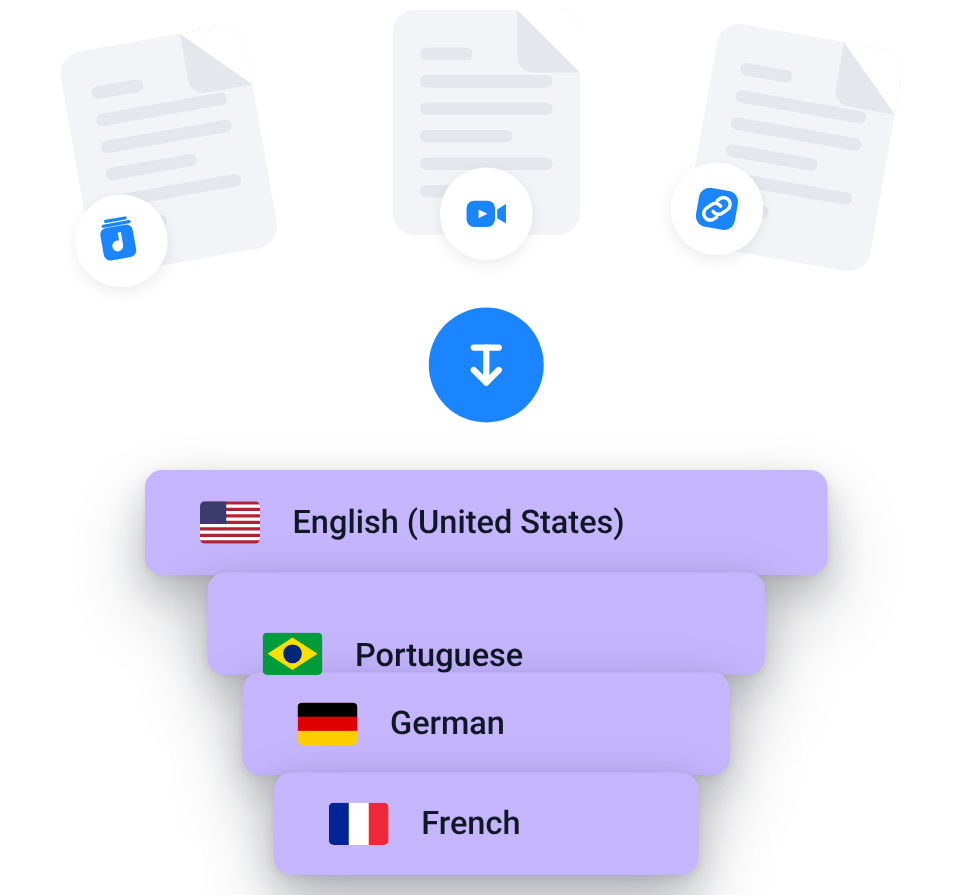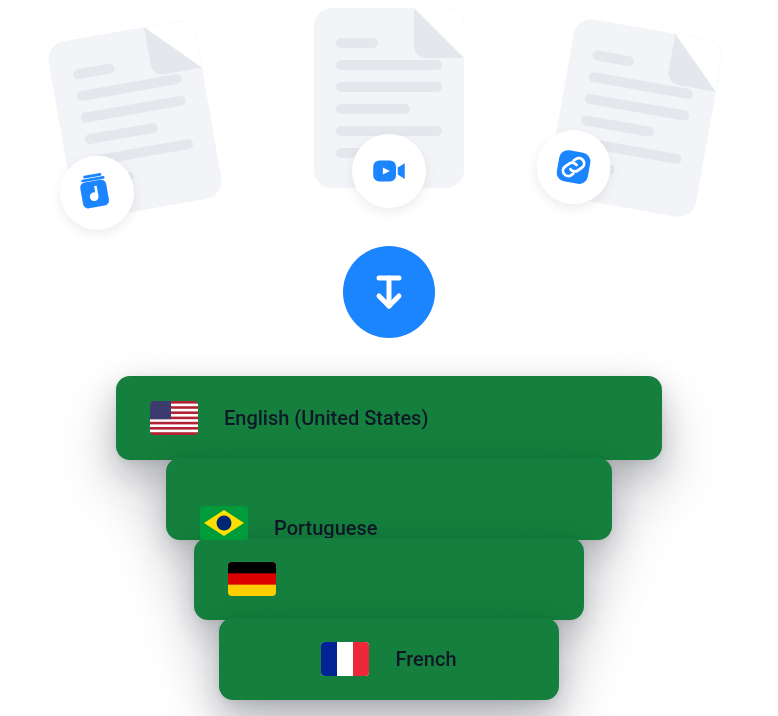--- a/index.html
+++ b/index.html
@@ -105,26 +105,26 @@
     position: absolute;
     top: 376px;
     left: 0;
     right: 0;
     display: flex;
     flex-direction: column;
     align-items: center;
     gap: 0;
   }
   .lang-row {
-    background: #15803d;
+    background: #c4b5fd;
     border-radius: 14px;
     display: flex;
     align-items: center;
-    padding: 0 34px;
-    font-size: 20px;
+    padding: 0 44px;
+    font-size: 26px;
     font-weight: 500;
     color: #101828;
     box-shadow:
       0 2px 6px rgba(16,24,40,.06),
       0 12px 30px rgba(16,24,40,.18),
       0 30px 60px rgba(16,24,40,.22);
   }
   .lang-row .flag {
     width: 48px;
     height: 34px;
@@ -132,21 +132,21 @@
     overflow: hidden;
     margin-right: 26px;
     flex: 0 0 auto;
     position: relative;
   }
   .lang-row .label { white-space: nowrap; }
 
   .row-0 { width: 546px; height: 84px; }
   .row-1 { width: 446px; height: 82px; margin-top: -2px; align-items: flex-end; }
   .row-2 { width: 390px; height: 82px; margin-top: -2px; }
-  .row-3 { width: 340px; height: 82px; margin-top: -2px; justify-content: center; }
+  .row-3 { width: 340px; height: 82px; margin-top: -2px; }
 
   
   .flag svg { width: 100%; height: 100%; display: block; }
 </style>
 </head>
 <body>
 
 <div class="docs">
 
   <div class="doc doc-left">
@@ -254,20 +254,21 @@
   </div>
 
   <div class="lang-row row-2">
     <span class="flag">
       <svg viewBox="0 0 48 34" preserveAspectRatio="none">
         <rect width="48" height="34" fill="#ffce00"></rect>
         <rect width="48" height="22.67" fill="#dd0000"></rect>
         <rect width="48" height="11.33" fill="#000"></rect>
       </svg>
     </span>
+    <span class="label">German</span>
   </div>
 
   <div class="lang-row row-3">
     <span class="flag">
       <svg viewBox="0 0 48 34" preserveAspectRatio="none">
         <rect width="48" height="34" fill="#fff"></rect>
         <rect width="16" height="34" fill="#002395"></rect>
         <rect x="32" width="16" height="34" fill="#ed2939"></rect>
       </svg>
     </span>

